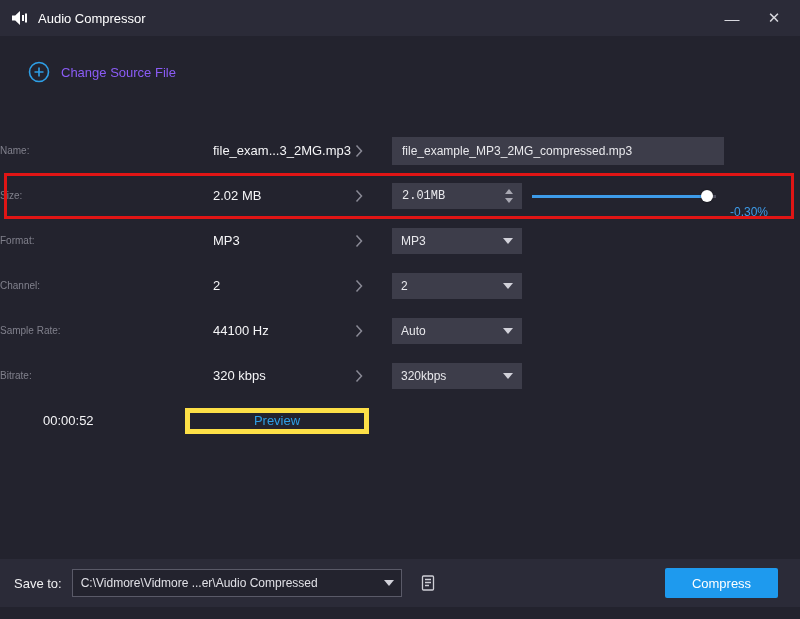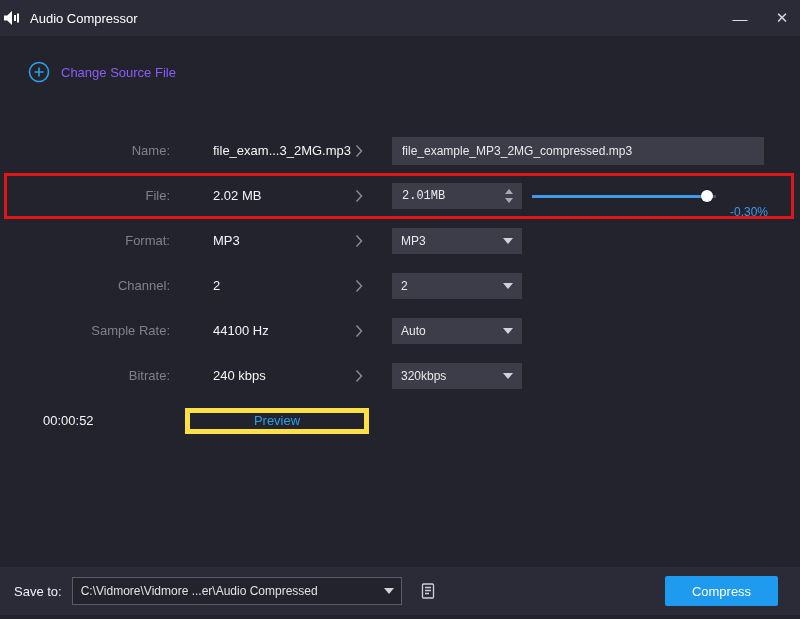--- a/index.html
+++ b/index.html
@@ -5,39 +5,39 @@
   * { margin:0; padding:0; box-sizing:border-box; }
   html,body { width:800px; height:619px; }
   body {
     background:#23232e;
     font-family:"Liberation Sans", sans-serif;
     position:relative;
     overflow:hidden;
   }
 
   
-  .titlebar { height:36px; background:#2b2b38; display:flex; align-items:center; padding:0 4px; }
+  .titlebar { height:36px; background:#2b2b38; display:flex; align-items:center; padding:0 12px; }
   .titlebar .title { color:#ffffff; font-size:13px; margin-left:9px; }
   .win-controls { margin-left:auto; display:flex; gap:14px; }
   .win-btn { width:28px; height:28px; display:flex; align-items:center; justify-content:center;
              color:#d8d8de; font-size:15px; cursor:default; }
 
   
   .change-source { display:flex; align-items:center; gap:11px; margin:20px 0 0 28px; height:32px; cursor:default; }
   .change-source .cs-label { color:#8b5cf6; font-size:13px; }
 
   
   .rows { position:relative; margin-top:40px; }
   .row { display:flex; align-items:center; height:45px; }
-  .row-label { width:170px; text-align:right; color:#80808c; font-size:13px; }
+  .row-label { width:170px; text-align:left; color:#80808c; font-size:10px; }
   .row-value { margin-left:43px; width:142px; color:#f5f5f7; font-size:13px; white-space:nowrap; }
   .chev { width:14px; display:flex; align-items:center; }
   .field { margin-left:23px; }
 
-  .text-field { width:372px; height:28px; background:#3d3d4a; border:none; color:#e8e8ec;
+  .text-field { width:332px; height:28px; background:#3d3d4a; border:none; color:#e8e8ec;
                 font-size:12px; padding:0 10px; font-family:inherit; outline:none; }
 
   .spinner { width:130px; height:26px; background:#3d3d4a; display:flex; align-items:center; }
   .spinner input { flex:1; min-width:0; background:transparent; border:none; color:#e8e8ec;
                    font-size:12px; padding:0 0 0 10px; font-family:Liberation Mono, monospace; outline:none; }
   .spin-arrows { width:22px; display:flex; flex-direction:column; align-items:center; gap:4px; padding-right:4px; }
   .tri-up { width:0; height:0; border-left:4px solid transparent; border-right:4px solid transparent;
             border-bottom:5px solid #a8a8b2; cursor:default; }
   .tri-down { width:0; height:0; border-left:4px solid transparent; border-right:4px solid transparent;
               border-top:5px solid #a8a8b2; cursor:default; }
@@ -56,21 +56,21 @@
                      border-right:5px solid transparent; border-top:6px solid #d2d2da; }
 
   .preview-btn { width:184px; height:26px; border:5px solid #fde047; color:#2e9fe6;
                  background:transparent; font-size:13px; display:flex; align-items:center;
                  justify-content:center; cursor:default; }
 
   .highlight-rect { position:absolute; left:4px; top:45px; width:790px; height:46px;
                     border:3px solid #e01515; pointer-events:none; }
 
   
-  .bottombar { position:absolute; left:0; bottom:4px; width:100%; height:48px; background:#2b2b38;
+  .bottombar { position:absolute; left:0; bottom:12px; width:100%; height:48px; background:#2b2b38;
                display:flex; align-items:center; padding:0 22px 0 14px; }
   .save-label { color:#f0f0f2; font-size:13px; margin-right:10px; }
   .path-box { width:330px; height:28px; border:1px solid #5a5a68; background:#23232e;
               display:flex; align-items:center; }
   .path-box input { flex:1; min-width:0; background:transparent; border:none; color:#e0e0e6;
                     font-size:12px; padding:0 6px 0 8px; font-family:inherit; outline:none; }
   .path-caret { width:24px; display:flex; justify-content:center; align-items:center; cursor:default; }
   .path-caret .caret { width:0; height:0; border-left:5px solid transparent;
                        border-right:5px solid transparent; border-top:6px solid #d2d2da; }
   .browse-btn { margin-left:12px; width:28px; height:28px; display:flex; align-items:center;
@@ -116,21 +116,21 @@
       <svg width="8" height="14" viewBox="0 0 8 14">
           <path d="M1.5 1.5 6.5 7 1.5 12.5" fill="none" stroke="#8a8a96" stroke-width="1.5"></path>
         </svg>
     </div>
     <div class="field">
       <input class="text-field" type="text" value="file_example_MP3_2MG_compressed.mp3" style="">
     </div>
   </div>
 
   <div class="row">
-    <div class="row-label">File:</div>
+    <div class="row-label">Size:</div>
     <div class="row-value">2.02 MB</div>
     <div class="chev">
       <svg width="8" height="14" viewBox="0 0 8 14">
           <path d="M1.5 1.5 6.5 7 1.5 12.5" fill="none" stroke="#8a8a96" stroke-width="1.5"></path>
         </svg>
     </div>
     <div class="field spinner">
       <input type="text" value="2.01MB" style="">
       <div class="spin-arrows">
         <div class="tri-up"></div>
@@ -182,21 +182,21 @@
         </svg>
     </div>
     <div class="field dropdown">
       <span>Auto</span>
       <span class="caret"></span>
     </div>
   </div>
 
   <div class="row">
     <div class="row-label">Bitrate:</div>
-    <div class="row-value">240 kbps</div>
+    <div class="row-value">320 kbps</div>
     <div class="chev">
       <svg width="8" height="14" viewBox="0 0 8 14">
           <path d="M1.5 1.5 6.5 7 1.5 12.5" fill="none" stroke="#8a8a96" stroke-width="1.5"></path>
         </svg>
     </div>
     <div class="field dropdown">
       <span>320kbps</span>
       <span class="caret"></span>
     </div>
   </div>

